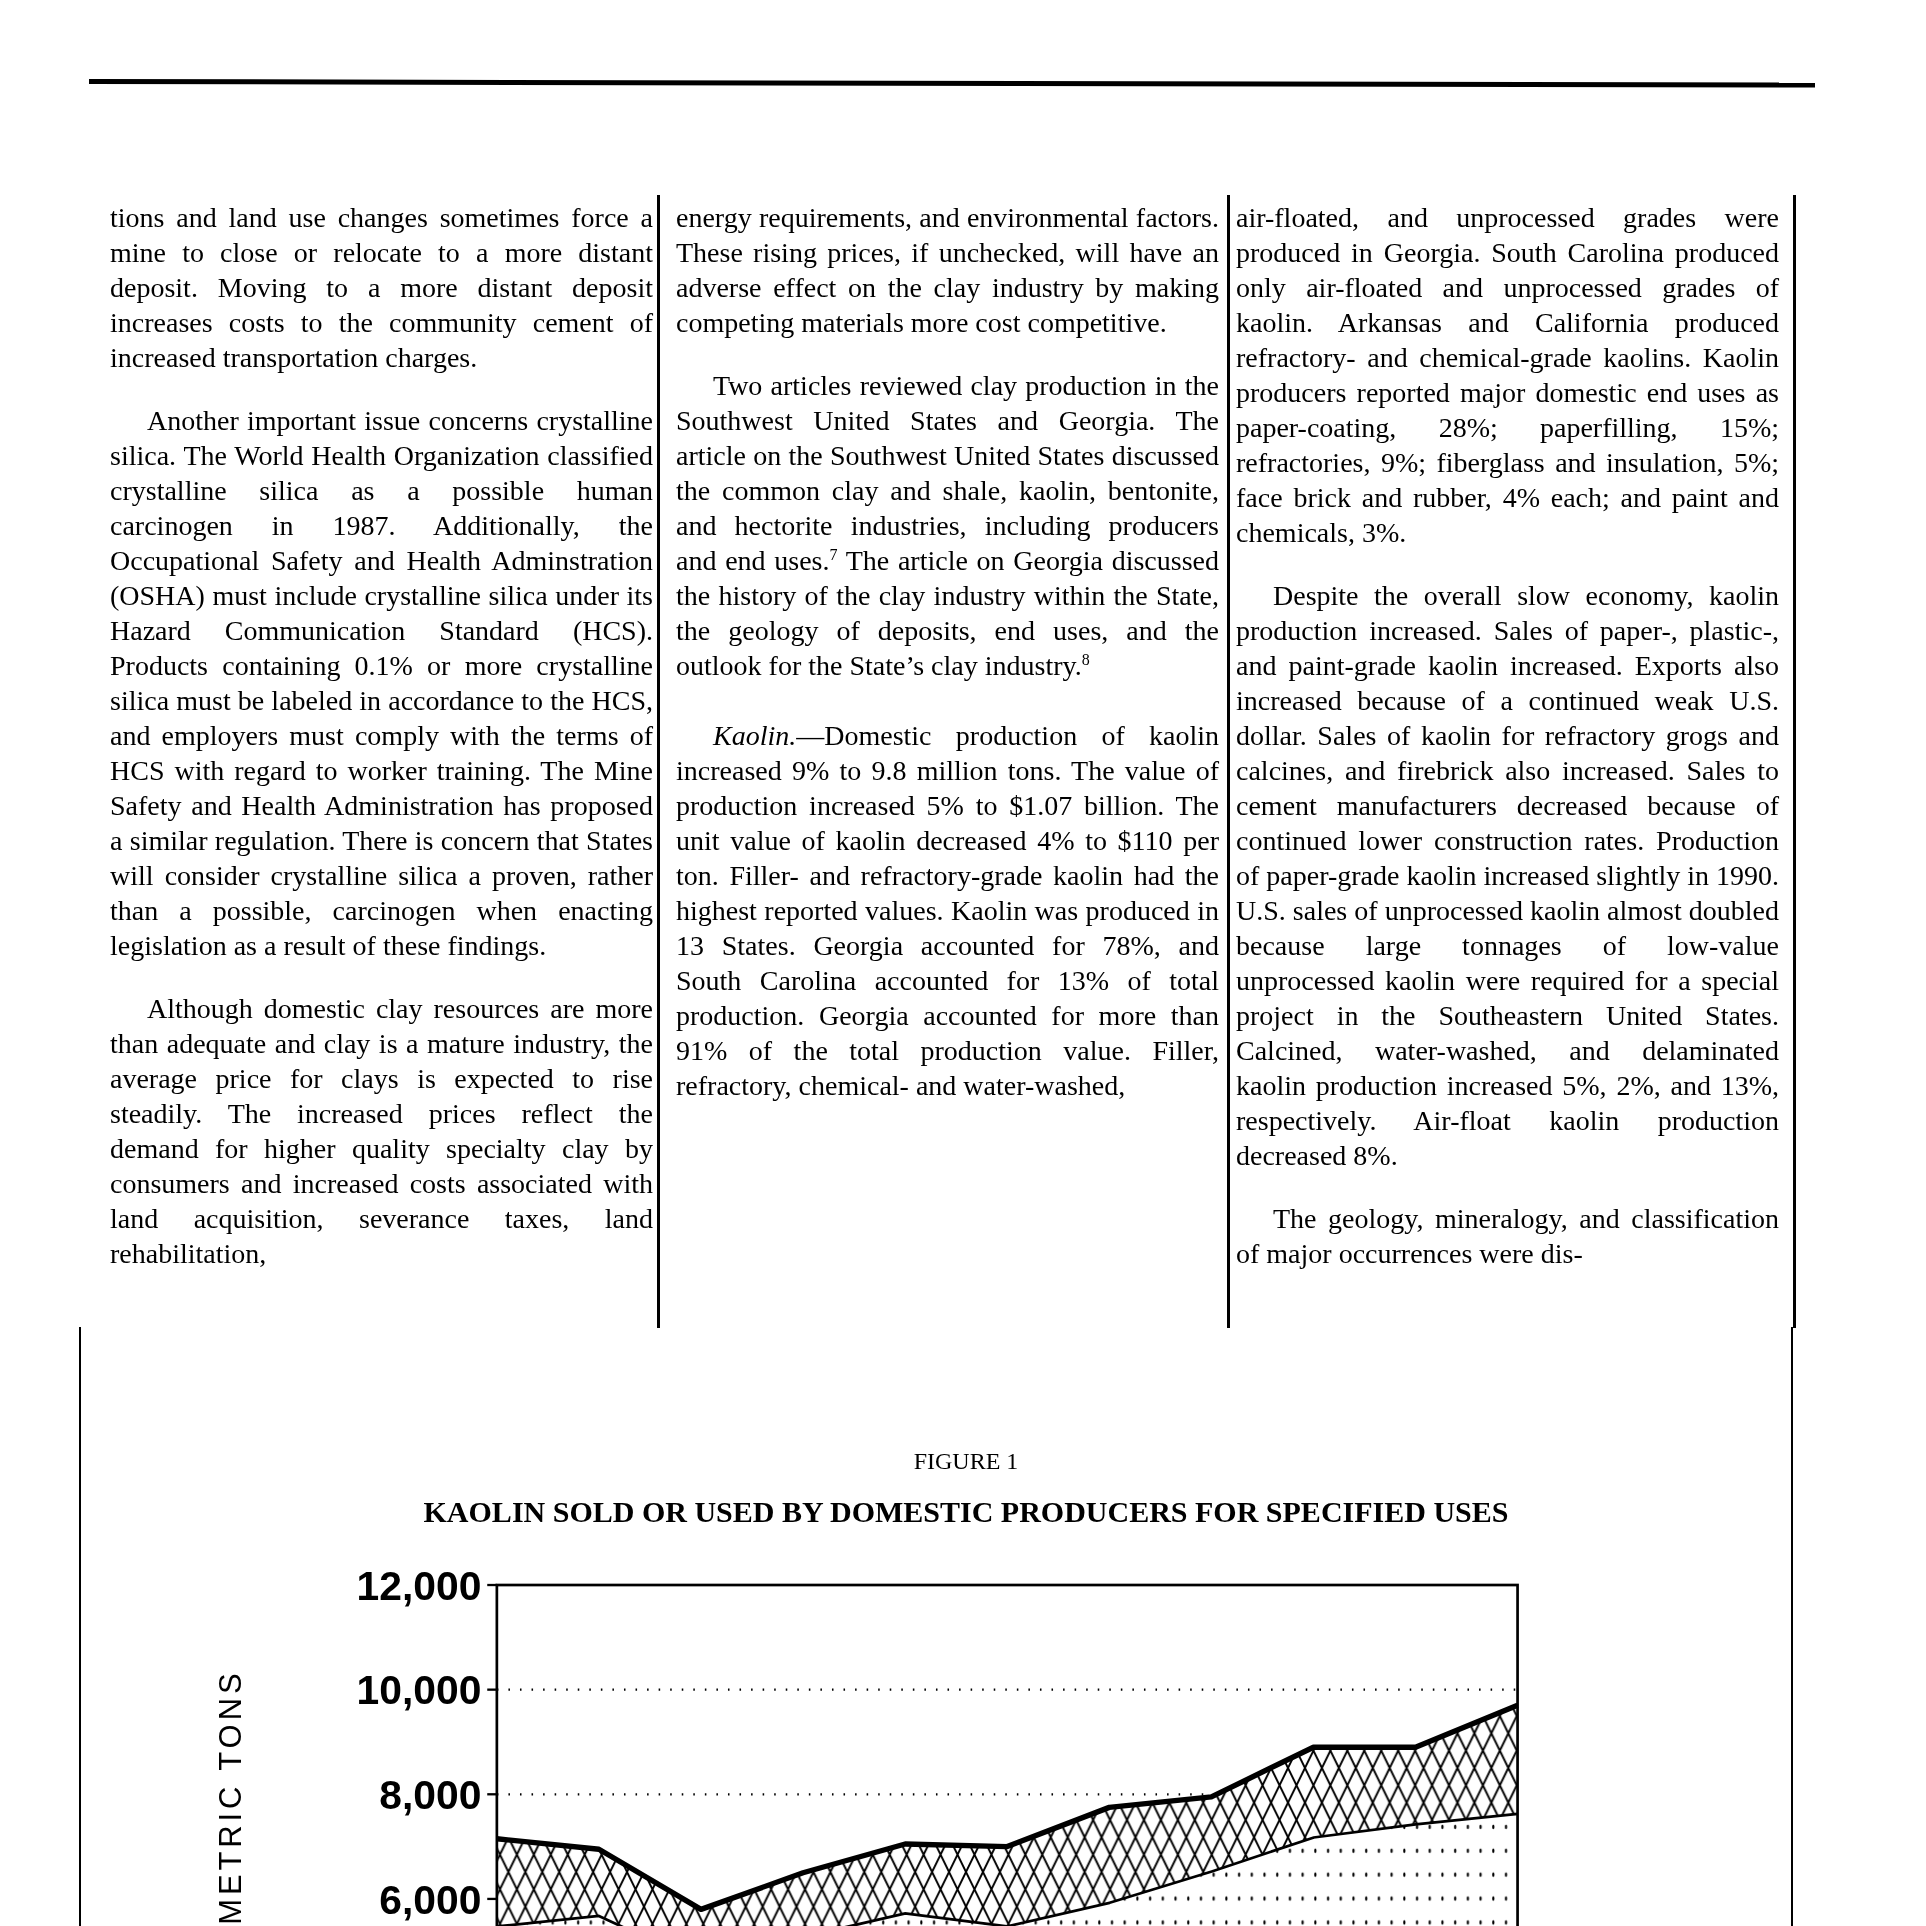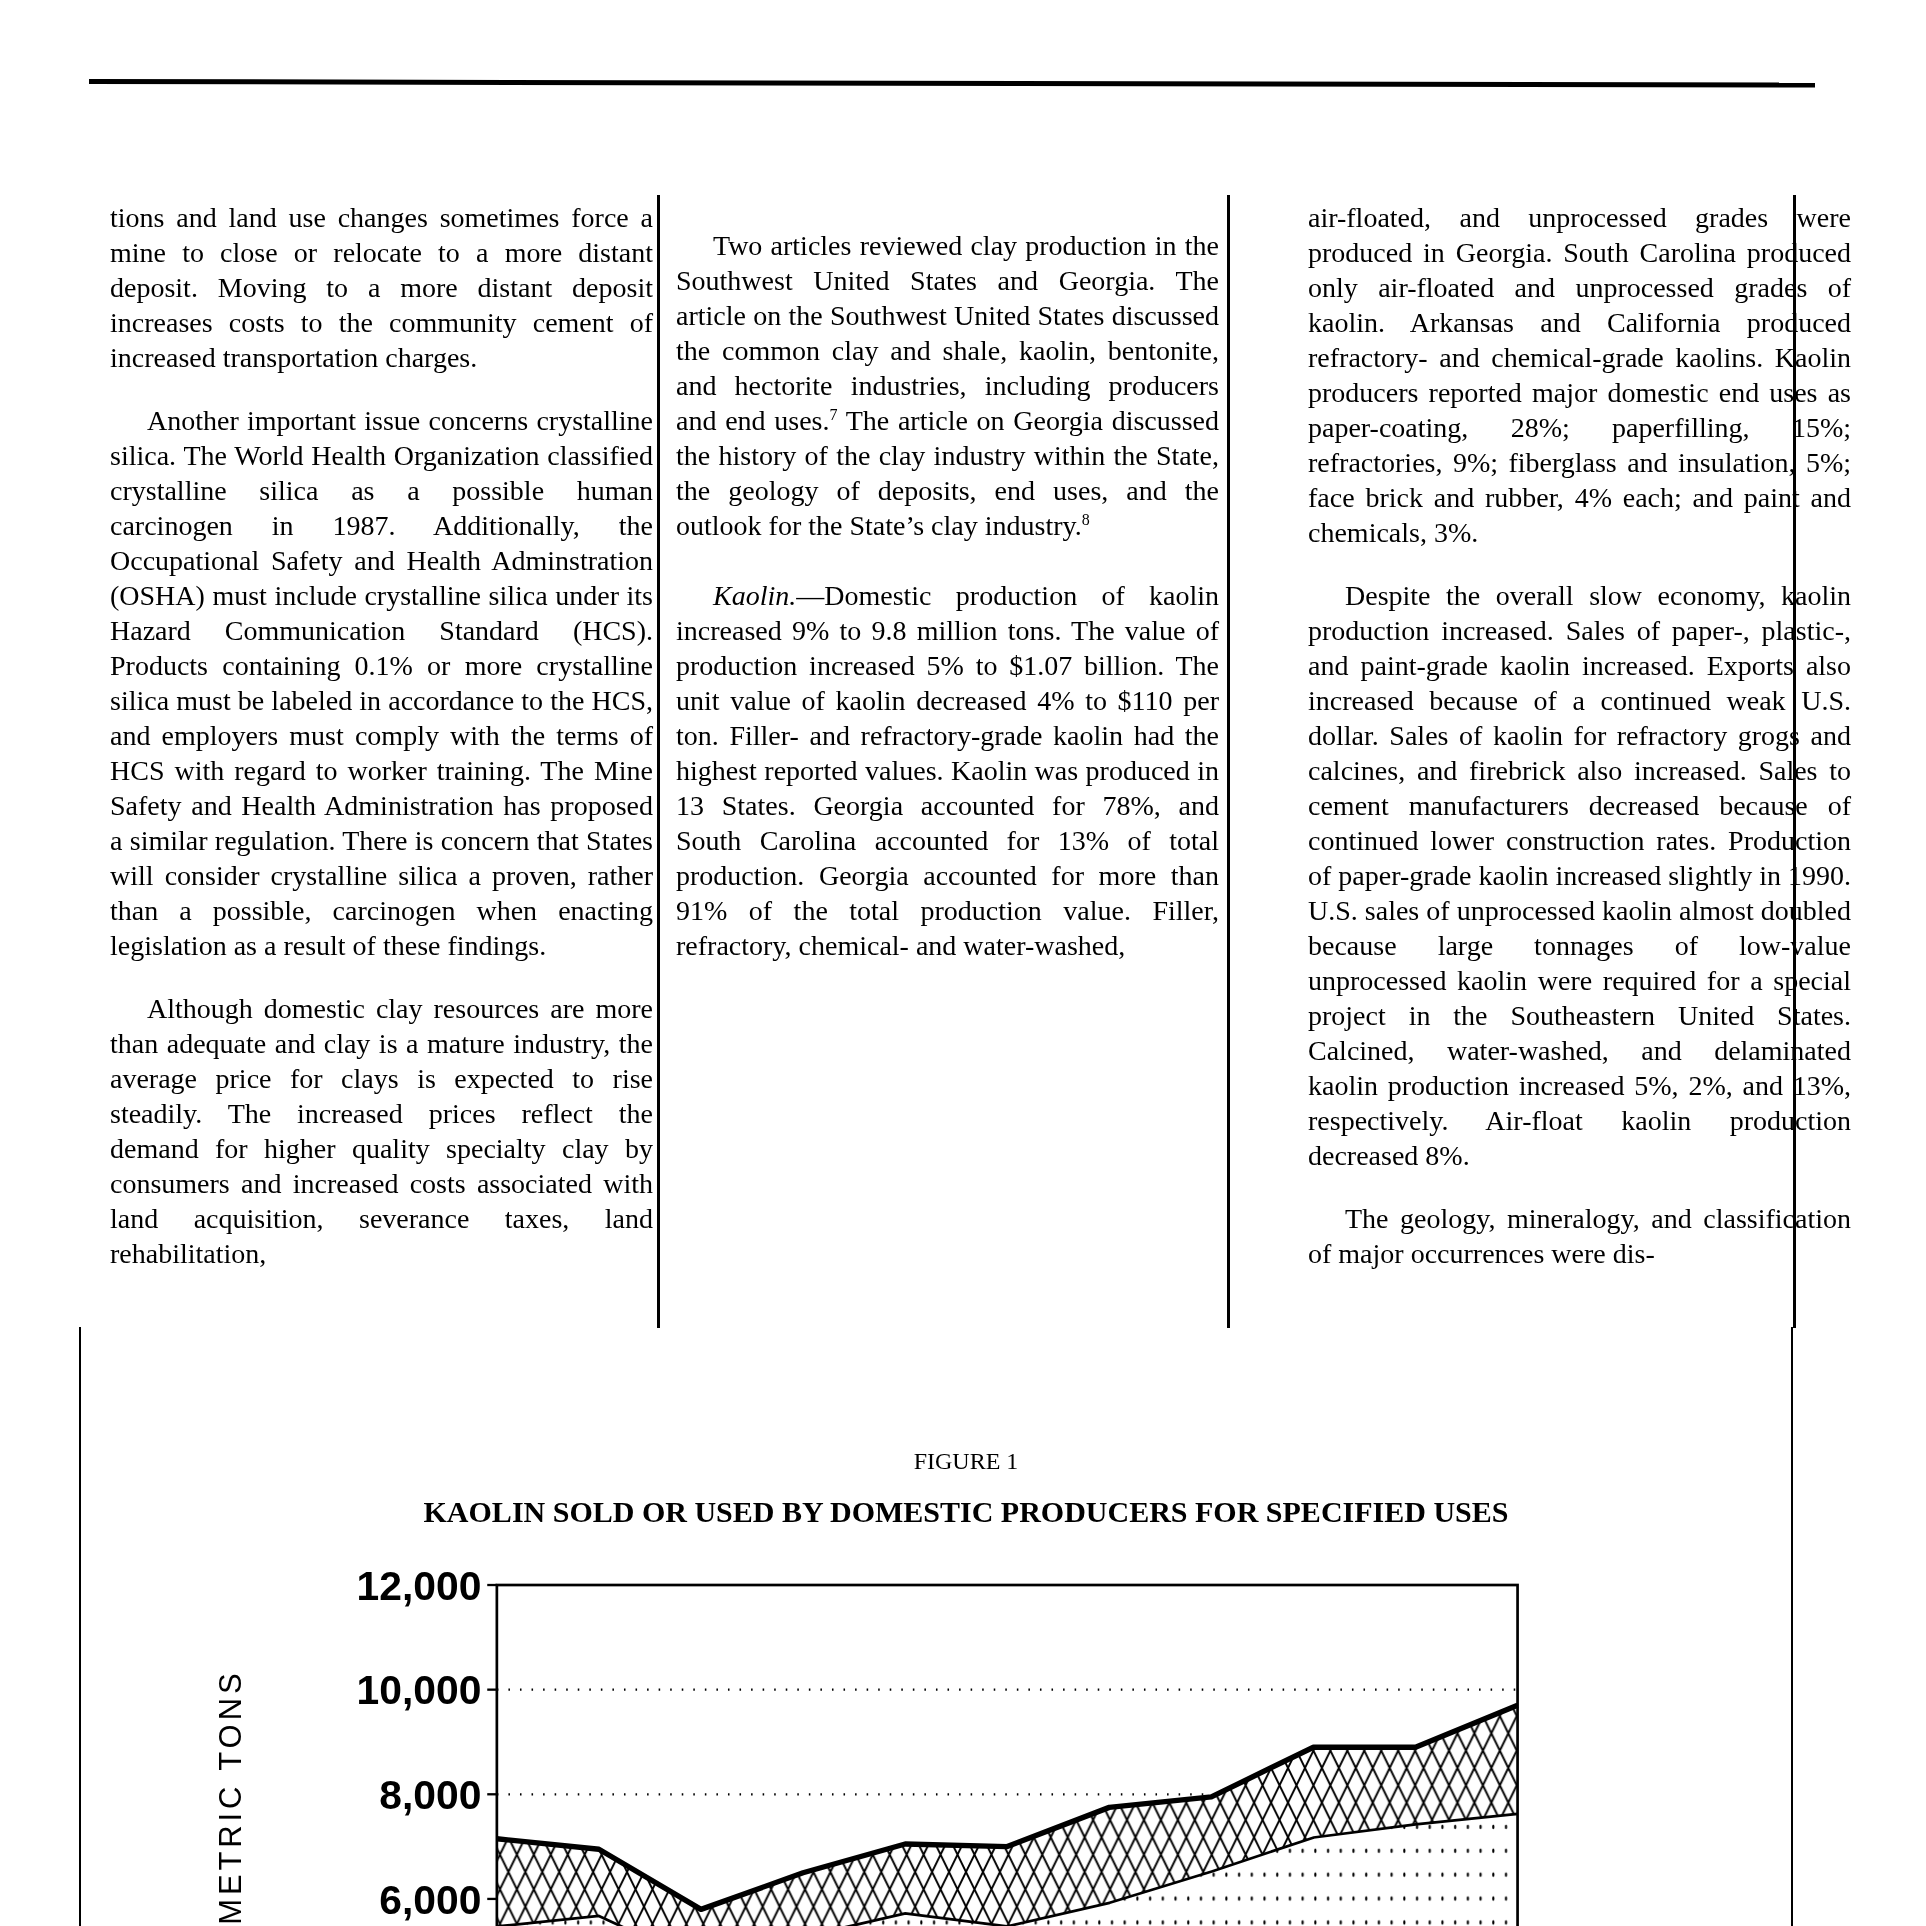--- a/index.html
+++ b/index.html
@@ -3,21 +3,21 @@
 <meta charset="utf-8">
 <style>
   html, body { margin: 0; padding: 0; background: #ffffff; }
   body { width: 1932px; height: 2558px; position: relative; overflow: hidden; font-family: "Liberation Serif", "DejaVu Serif", serif; color: #000; }
   .rule-top { position: absolute; left: 89px; top: 79px; width: 1726px; height: 5.4px; background: #000; transform: skewY(0.12deg); transform-origin: left; }
   .col { position: absolute; top: 200px; width: 543px; font-size: 28px; line-height: 35px; text-align: justify; }
   .col p { margin: 0; text-indent: 0; }
   .col p.ind { text-indent: 37px; margin-top: 28px; }
   .col1 { left: 110px; }
   .col2 { left: 676px; }
-  .col3 { left: 1308px; }
+  .col3 { left: 1236px; }
   .vline { position: absolute; width: 2.7px; background: #000; }
   .heading { font-weight: bold; margin: 23px 0 23px 0 !important; text-align: left; }
   .runin { font-weight: normal; font-style: italic; }
   sup { font-size: 16px; line-height: 0; vertical-align: super; }
   .fig-label { position: absolute; left: 0; width: 1932px; top: 1448px; text-align: center; font-size: 24px; }
   .fig-title { position: absolute; left: 0; width: 1932px; top: 1495px; text-align: center; font-size: 30px; font-weight: bold; }
   .ylabel { position: absolute; left: 231px; top: 1888px; font-family: "Liberation Sans", "DejaVu Sans", sans-serif; font-size: 31px; letter-spacing: 3.9px; transform: rotate(-90deg); transform-origin: center; width: 539px; margin-left: -270px; text-align: center; }
   #chart { position: absolute; left: 0; top: 0; }
   .tick-label { font-family: "Liberation Sans", "DejaVu Sans", sans-serif; font-weight: bold; font-size: 106px; }
 </style>
@@ -27,20 +27,21 @@
 <div class="rule-top"></div>
 
 <div class="col col1">
   <p>tions and land use changes sometimes force a mine to close or relocate to a more distant deposit. Moving to a more distant deposit increases costs to the community cement of increased transportation charges.</p>
   <p class="ind">Another important issue concerns crystalline silica. The World Health Organization classified crystalline silica as a possible human carcinogen in 1987. Additionally, the Occupational Safety and Health Adminstration (OSHA) must include crystalline silica under its Hazard Communication Standard (HCS). Products containing 0.1% or more crystalline silica must be labeled in accordance to the HCS, and employers must comply with the terms of HCS with regard to worker training. The Mine Safety and Health Administration has proposed a similar regulation. There is concern that States will consider crystalline silica a proven, rather than a possible, carcinogen when enacting legislation as a result of these findings.</p>
   <p class="ind">Although domestic clay resources are more than adequate and clay is a mature industry, the average price for clays is expected to rise steadily. The increased prices reflect the demand for higher quality specialty clay by consumers and increased costs associated with land acquisition, severance taxes, land rehabilitation,</p>
 </div>
 <div class="vline" style="left:657px; top:195px; height:1133px;"></div>
 
 <div class="col col2">
+  <p>energy requirements, and environmental factors. These rising prices, if unchecked, will have an adverse effect on the clay industry by making competing materials more cost competitive.</p>
   <p class="ind"><span>Two articles reviewed clay production in the Southwest United States and Georgia. The article on the Southwest United States discussed the common clay and shale, kaolin, bentonite, and hectorite industries, including producers and end uses.</span><sup>7</sup><span> The article on Georgia discussed the history of the clay industry within the State, the geology of deposits, end uses, and the outlook for the State’s clay industry.</span><sup>8</sup></p>
   <p class="ind" style="margin-top:35px;"><span class="runin">Kaolin.</span><span>—Domestic production of kaolin increased 9% to 9.8 million tons. The value of production increased 5% to $1.07 billion. The unit value of kaolin decreased 4% to $110 per ton. Filler- and refractory-grade kaolin had the highest reported values. Kaolin was produced in 13 States. Georgia accounted for 78%, and South Carolina accounted for 13% of total production. Georgia accounted for more than 91% of the total production value. Filler, refractory, chemical- and water-washed,</span></p>
 </div>
 <div class="vline" style="left:1227px; top:195px; height:1133px;"></div>
 
 <div class="col col3">
   <p>air-floated, and unprocessed grades were produced in Georgia. South Carolina produced only air-floated and unprocessed grades of kaolin. Arkansas and California produced refractory- and chemical-grade kaolins. Kaolin producers reported major domestic end uses as paper-coating, 28%; paperfilling, 15%; refractories, 9%; fiberglass and insulation, 5%; face brick and rubber, 4% each; and paint and chemicals, 3%.</p>
   <p class="ind">Despite the overall slow economy, kaolin production increased. Sales of paper-, plastic-, and paint-grade kaolin increased. Exports also increased because of a continued weak U.S. dollar. Sales of kaolin for refractory grogs and calcines, and firebrick also increased. Sales to cement manufacturers decreased because of continued lower construction rates. Production of paper-grade kaolin increased slightly in 1990. U.S. sales of unprocessed kaolin almost doubled because large tonnages of low-value unprocessed kaolin were required for a special project in the Southeastern United States. Calcined, water-washed, and delaminated kaolin production increased 5%, 2%, and 13%, respectively. Air-float kaolin production decreased 8%.</p>
   <p class="ind">The geology, mineralogy, and classification of major occurrences were dis-</p>
 </div>

